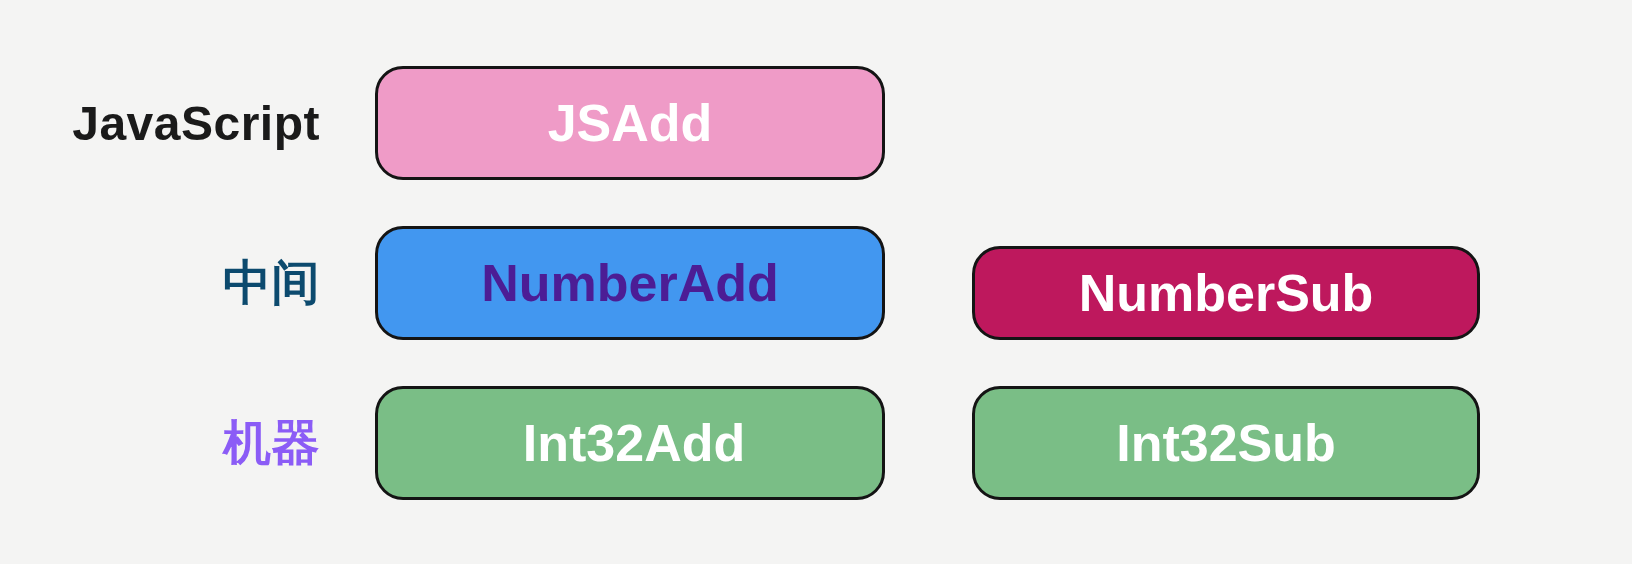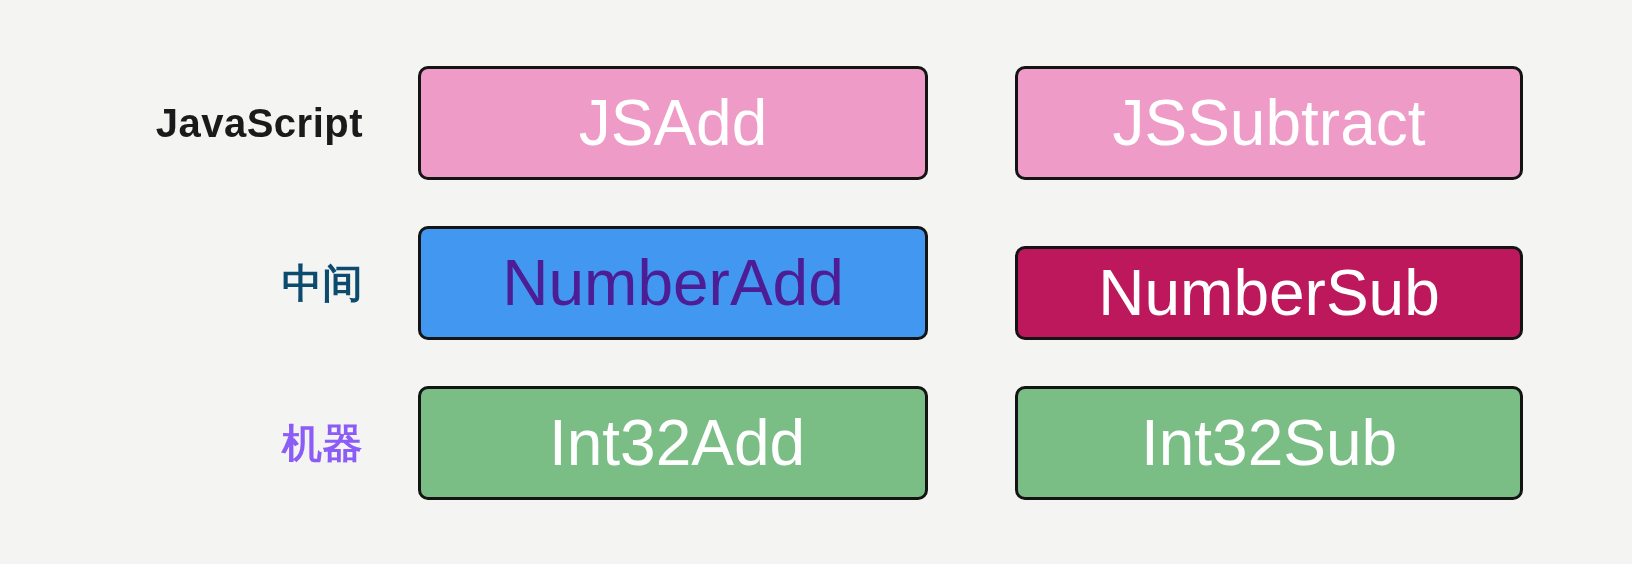--- a/index.html
+++ b/index.html
@@ -26,55 +26,53 @@
     align-items: stretch;
     height: 114px;
     flex: 0 0 114px;
   }
   .row-label {
     width: 320px;
     flex: 0 0 320px;
     display: flex;
     align-items: center;
     justify-content: flex-end;
-    font-size: 40px;
+    font-size: 48px;
     font-weight: 700;
     letter-spacing: 0.5px;
     white-space: nowrap;
-    padding-left: 43px;
   }
   .node {
     box-sizing: border-box;
     width: 510px;
     flex: 0 0 510px;
     margin-left: 55px;
     border: 3.5px solid;
-    border-radius: 10px;
+    border-radius: 28px;
     display: flex;
     align-items: center;
     justify-content: center;
-    font-size: 64px;
-    font-weight: 400;
+    font-size: 52px;
+    font-weight: 700;
     white-space: nowrap;
   }
   .node.second {
     width: 508px;
     flex: 0 0 508px;
     margin-left: 87px;
   }
 </style>
 </head>
 <body style="background-color: rgb(244, 244, 243);">
 
 <div class="canvas" style="background-color: rgb(244, 244, 243);">
 
   <div class="row">
     <div class="row-label" style="color: rgb(26, 26, 26);">JavaScript</div>
     <div class="node" style="background-color: rgb(239, 155, 199); color: rgb(255, 255, 255); border-color: rgb(20, 20, 20);">JSAdd</div>
-    <div class="node second" style="background-color: rgb(239, 155, 199); color: rgb(255, 255, 255); border-color: rgb(20, 20, 20);">JSSubtract</div>
   </div>
 
   <div class="row">
     <div class="row-label" style="color: #0c4a6e;">中间</div>
     <div class="node" style="background-color: rgb(66, 151, 240); color: #4c1d95; border-color: rgb(20, 20, 20);">NumberAdd</div>
     <div class="node second" style="background-color: #be185d; color: rgb(255, 255, 255); border-color: rgb(20, 20, 20); margin-top: 20px;">NumberSub</div>
   </div>
 
   <div class="row">
     <div class="row-label" style="color: #8b5cf6;">机器</div>

